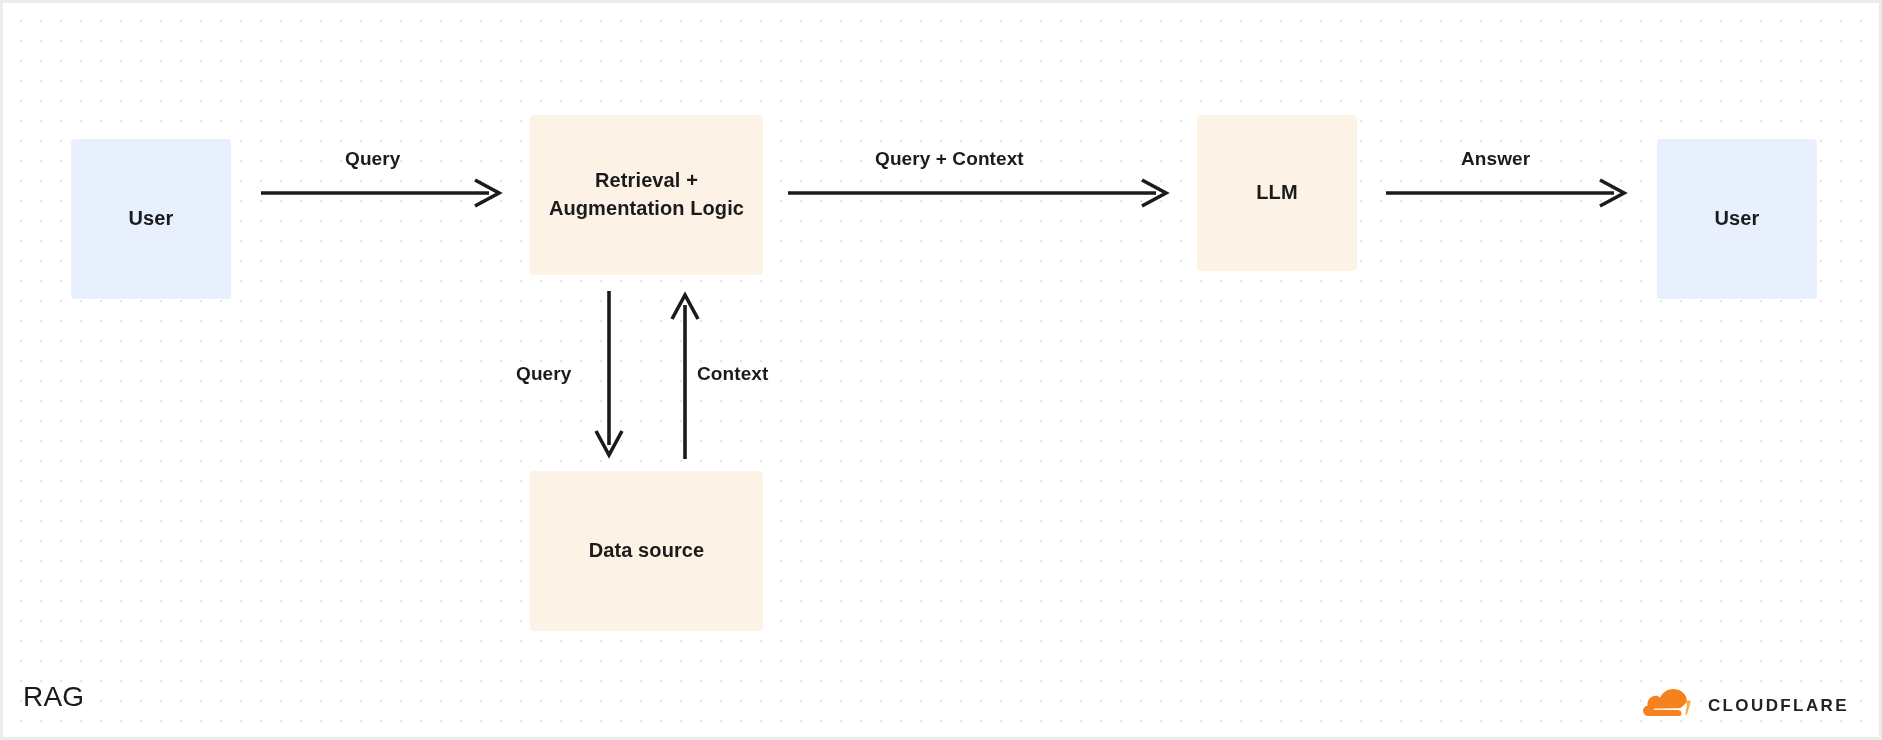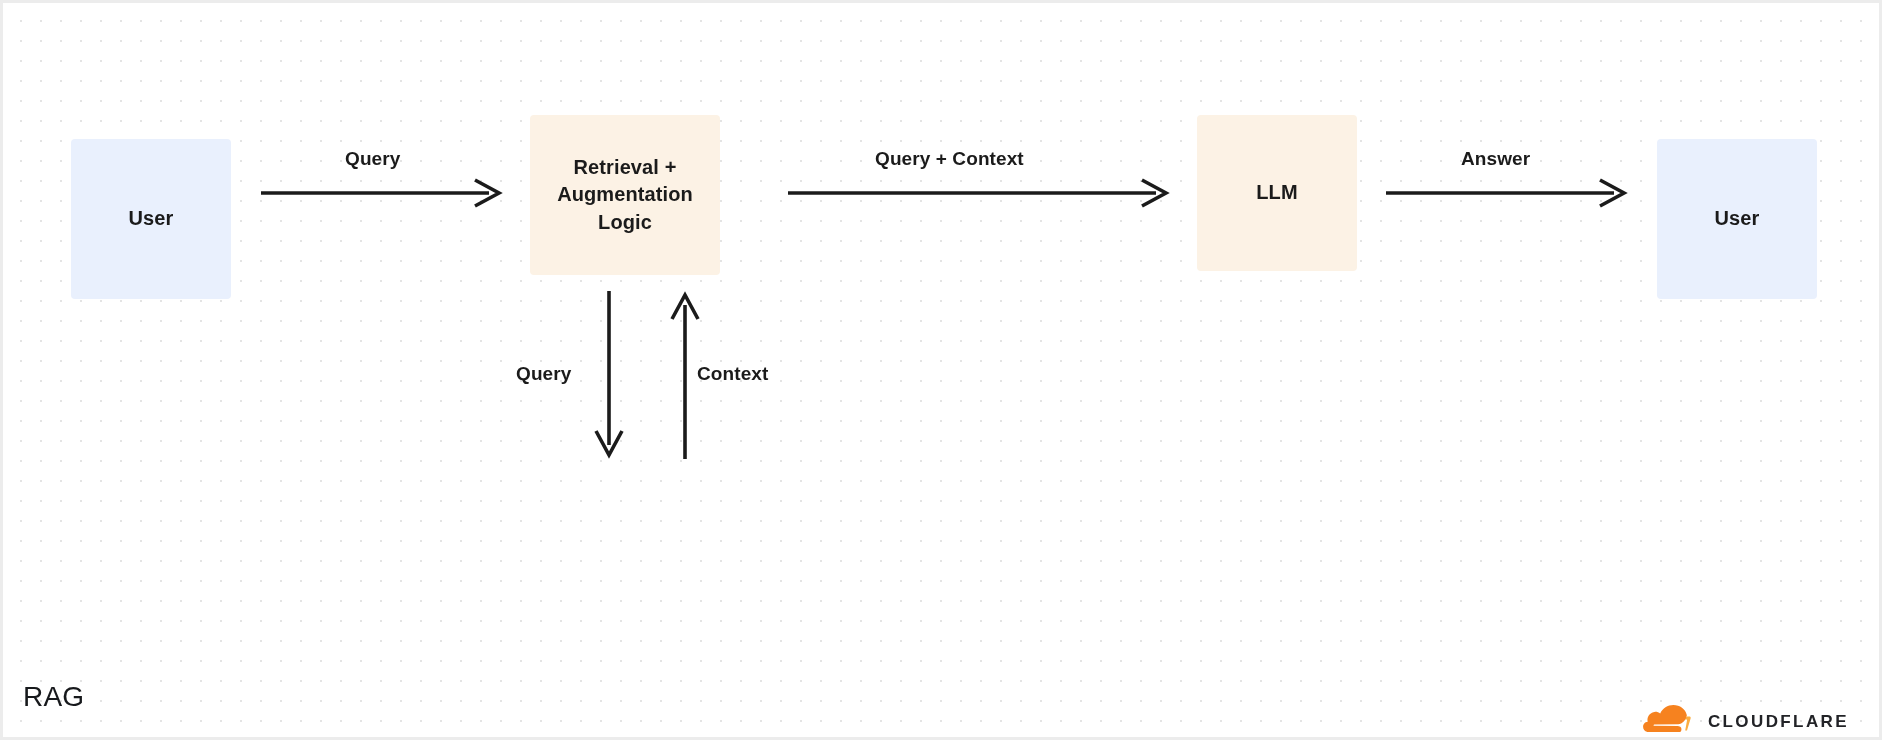--- a/index.html
+++ b/index.html
@@ -70,50 +70,52 @@
     letter-spacing: 0.2px;
   }
 
   .brand {
     position: absolute;
     right: 30px;
     top: 686px;
     display: flex;
     align-items: center;
     gap: 9px;
-    margin-top: 16px;
   }
   .brand-text {
     font-size: 17px;
     font-weight: bold;
     letter-spacing: 2.4px;
     color: #222327;
   }
 </style>
 </head>
 <body>
 
 <div class="canvas">
 
   <div class="node blue" style="left:68px; top:112px; width:160px; height:160px;">
     <span>User</span>
   </div>
 
-  <div class="node cream" style="left:527px; top:112px; width:190px; height:160px;">
+  <div class="node cream" style="left:527px; top:112px; width:233px; height:160px;">
     <span>Retrieval + Augmentation Logic</span>
   </div>
 
   <div class="node cream" style="left:1194px; top:112px; width:160px; height:156px;">
     <span>LLM</span>
   </div>
 
   <div class="node blue" style="left:1654px; top:112px; width:160px; height:160px;">
     <span>User</span>
   </div>
 
+  <div class="node cream" style="left:527px; top:468px; width:233px; height:160px;">
+    <span>Data source</span>
+  </div>
 
   <svg class="arrow-svg" style="left:258px; top:170px;" width="242" height="40">
     <line x1="0" y1="20" x2="228" y2="20" stroke="#1b1b1b" stroke-width="3.6"></line>
     <polyline points="214,7 238,20 214,33" fill="none" stroke="#1b1b1b" stroke-width="3.6" stroke-linecap="butt" stroke-linejoin="miter"></polyline>
   </svg>
   <div class="edge-label" style="left:342px; top:145px;">Query</div>
 
   <svg class="arrow-svg" style="left:785px; top:170px;" width="382" height="40">
     <line x1="0" y1="20" x2="368" y2="20" stroke="#1b1b1b" stroke-width="3.6"></line>
     <polyline points="354,7 378,20 354,33" fill="none" stroke="#1b1b1b" stroke-width="3.6" stroke-linecap="butt" stroke-linejoin="miter"></polyline>

